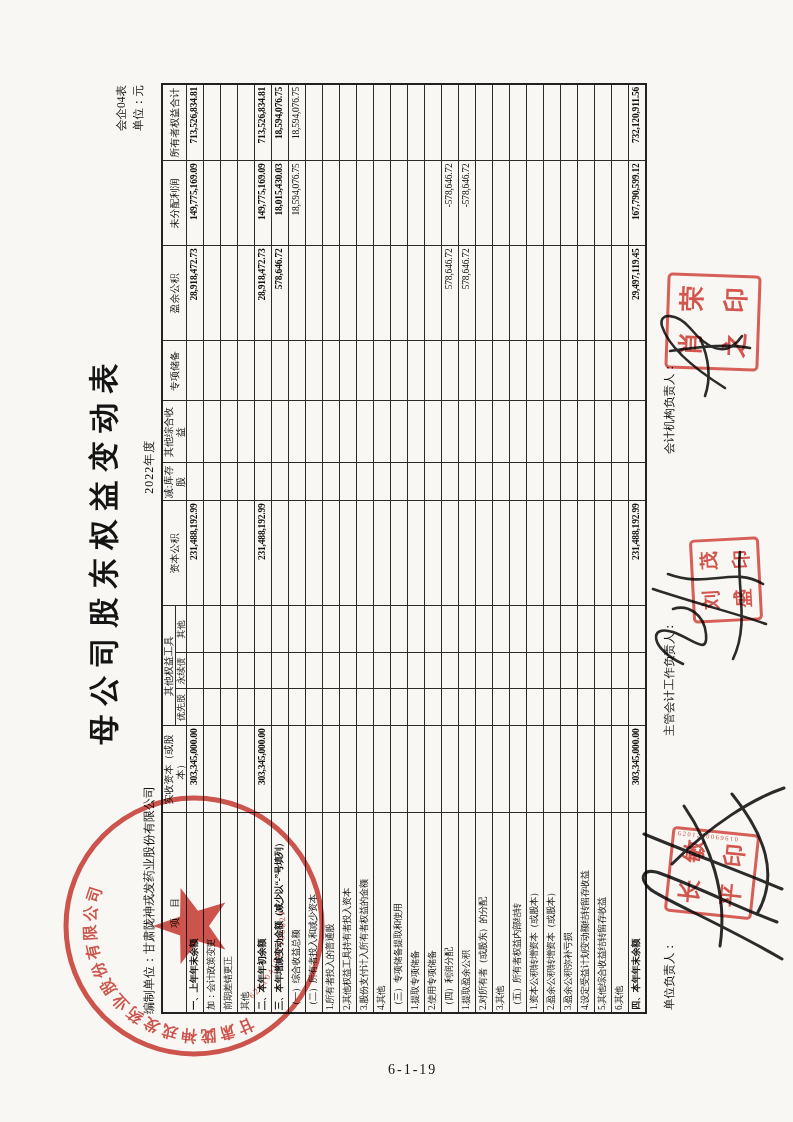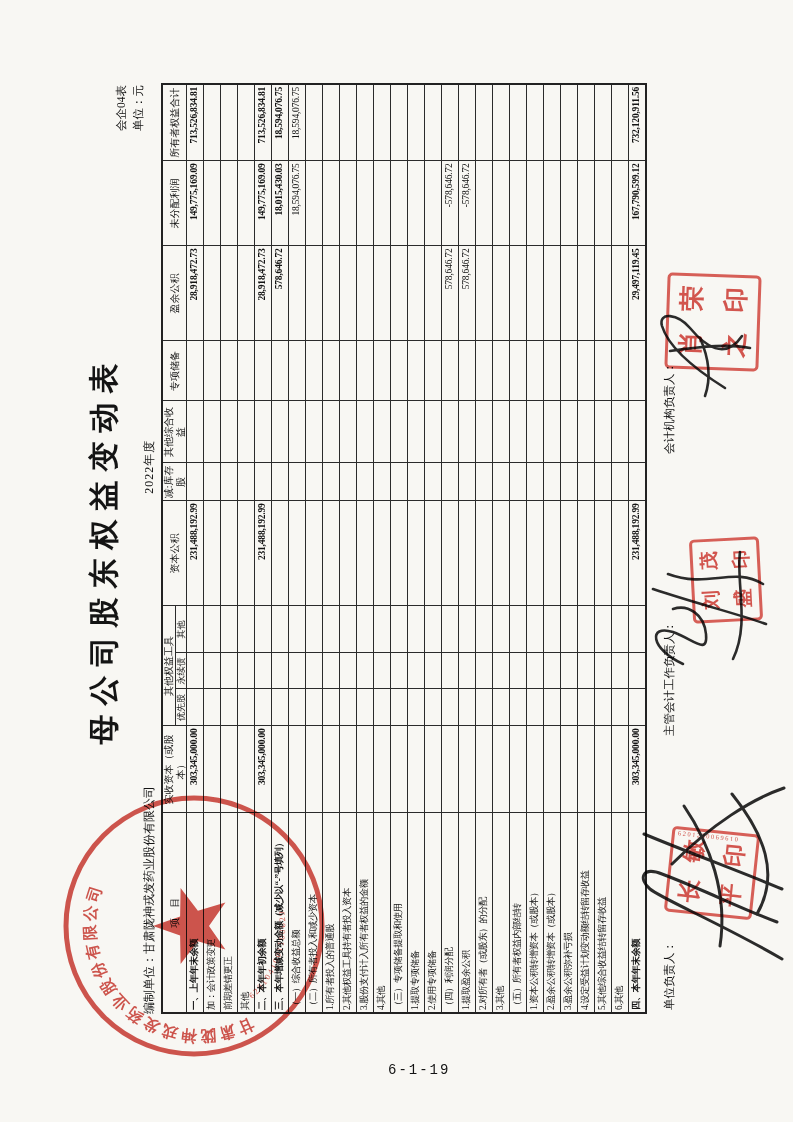--- a/index.html
+++ b/index.html
@@ -28,21 +28,21 @@
   .f1{left:112px;} .f2{left:386px;} .f3{left:668px;}
   
   .stamp{position:absolute;mix-blend-mode:multiply;}
   .seal-square{border:3px solid rgba(205,52,44,.85);border-radius:5px;display:grid;
                grid-template-columns:1fr 1fr;grid-template-rows:1fr 1fr;align-items:center;
                justify-items:center;color:rgba(200,45,38,.88);font-weight:bold;opacity:.92;}
   .seal-square .ch{transform:scale(1.05);}
   .seal-num{position:absolute;top:3px;right:0px;writing-mode:vertical-rl;font-size:6.5px;
             letter-spacing:1.5px;color:rgba(200,45,38,.88);font-weight:normal;}
   .sig{position:absolute;mix-blend-mode:multiply;}
-  .page-number{position:absolute;left:388px;top:1062px;font-size:14px;letter-spacing:2px;font-family:Liberation Mono, monospace;}
+  .page-number{position:absolute;left:388px;top:1062px;font-size:14px;letter-spacing:2px;}
 </style>
 </head>
 <body>
 
 <div class="page">
   <div class="rotated">
 
     <div class="sheet">
       <h1 class="title">母公司股东权益变动表</h1>
       <div class="meta">

